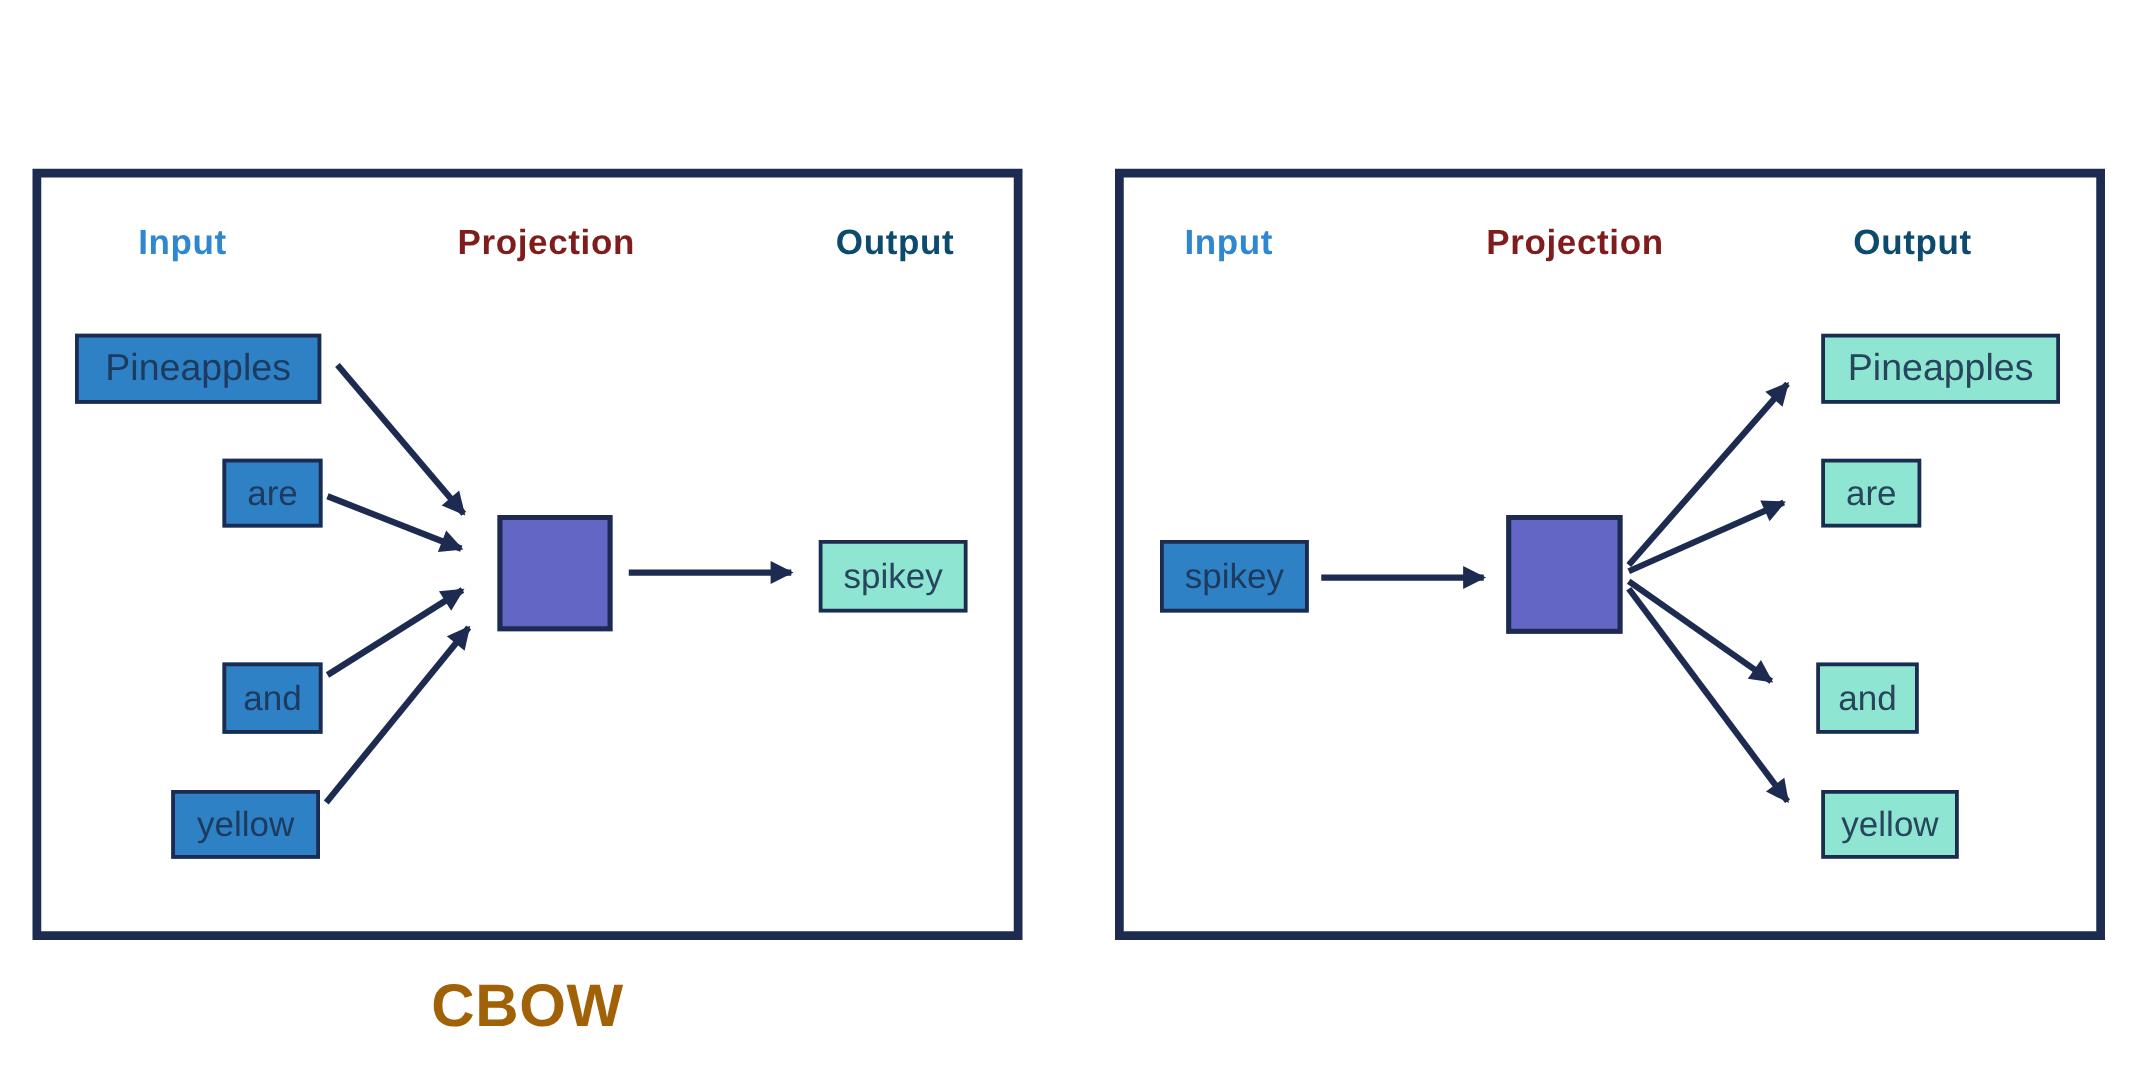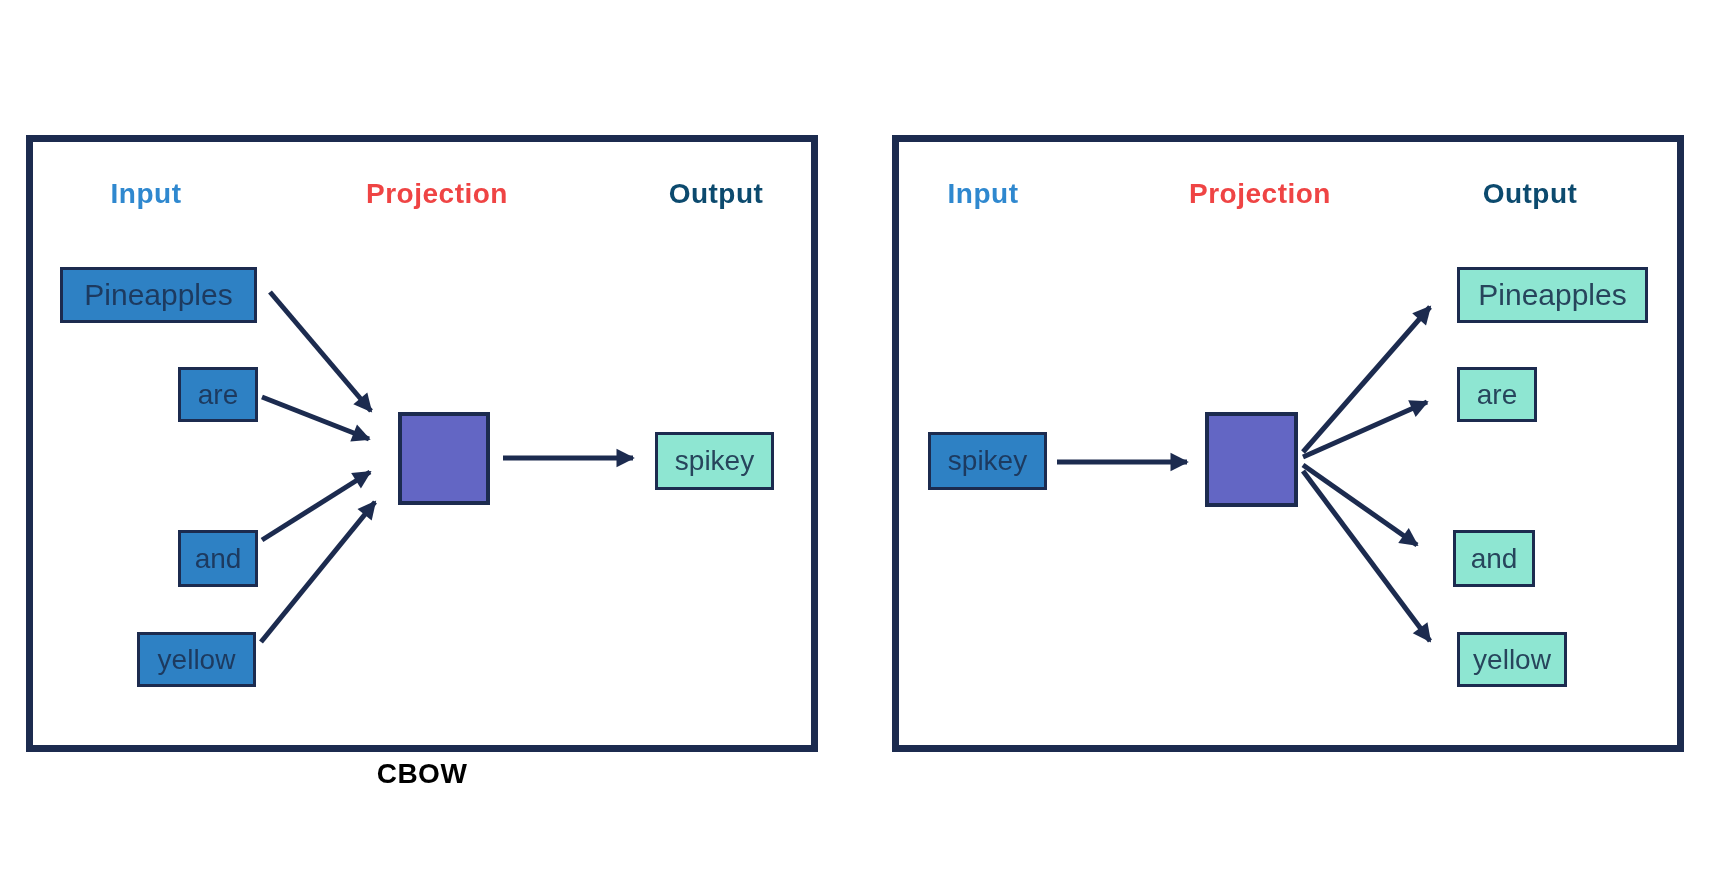--- a/index.html
+++ b/index.html
@@ -29,21 +29,21 @@
 
   .col-header {
     position: absolute;
     transform: translateX(-50%);
     font-size: 28px;
     font-weight: 600;
     letter-spacing: 0.5px;
     white-space: nowrap;
   }
   .hdr-input      { color: #2f88cf; }
-  .hdr-projection { color: #ef4444; }
+  .hdr-projection { color: #7f1d1d; }
   .hdr-output     { color: #0c4a6e; }
 
   .word-box {
     position: absolute;
     box-sizing: border-box;
     border: 3px solid #1c2b4f;
     display: flex;
     align-items: center;
     justify-content: center;
     font-size: 28px;
@@ -65,26 +65,26 @@
     left: 0;
     top: 0;
     width: 778px;
     height: 603px;
     pointer-events: none;
   }
   svg.wires line { stroke: #1c2b4f; stroke-width: 5; }
 
   .panel-title {
     position: absolute;
-    top: 758px;
+    top: 778px;
     width: 792px;
     text-align: center;
-    font-size: 28px;
+    font-size: 48px;
     font-weight: bold;
-    color: #000000;
+    color: #a16207;
     letter-spacing: 0.5px;
   }
   .panel-title.left  { left: 26px; }
   .panel-title.right { left: 892px; }
 </style>
 </head>
 <body>
 
 <div class="stage">
 

